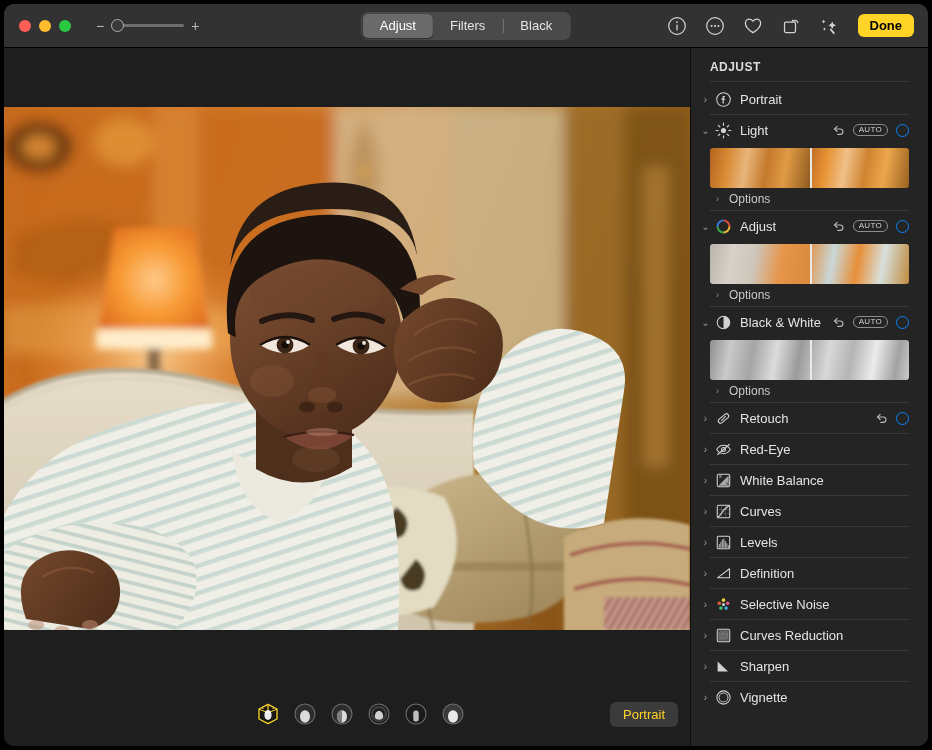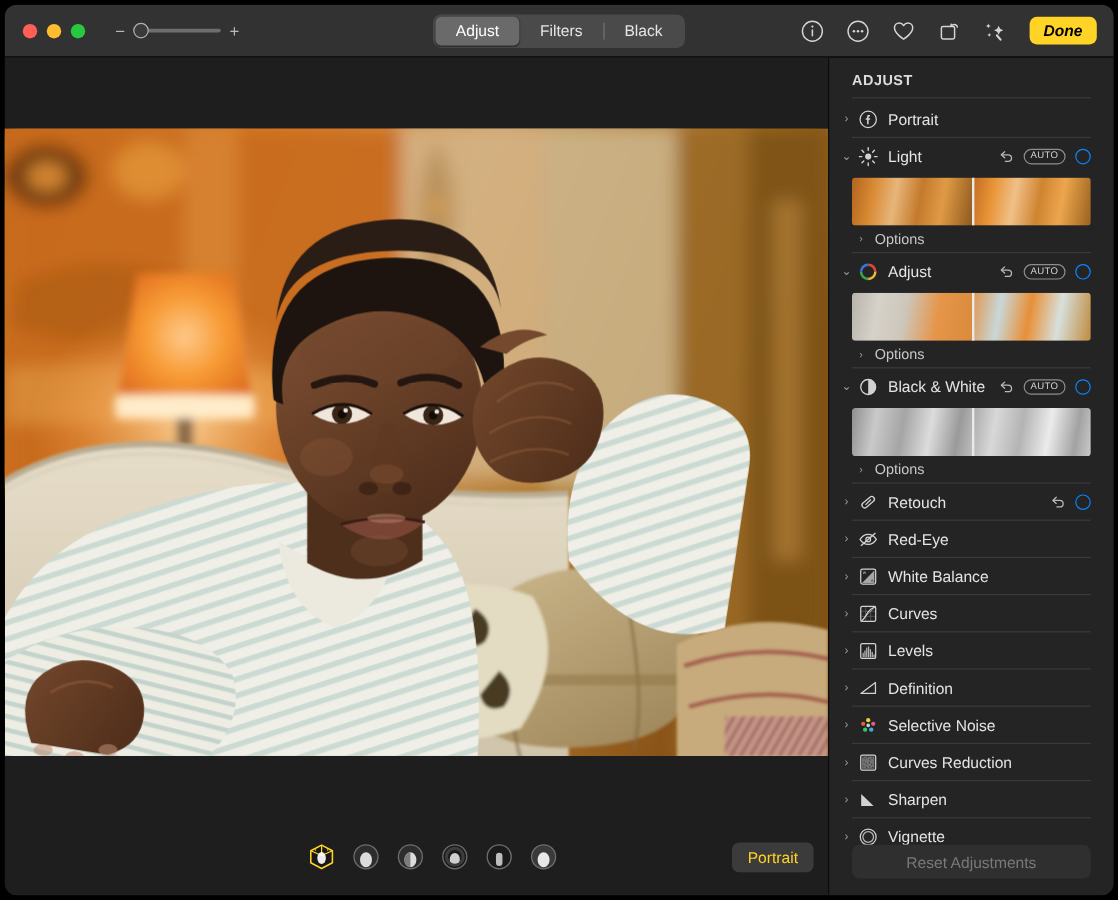--- a/index.html
+++ b/index.html
@@ -50,21 +50,21 @@
     position: relative;
     font-size: 13px; color: #e5e5e5;
     padding: 0 17px; height: 24px; line-height: 24px;
     border-radius: 5px; white-space: nowrap;
   }
   .seg.active { background: #6a6a6a; color: #fff; box-shadow: 0 0.5px 1px rgba(0,0,0,.4); }
   .segdiv { width: 1px; height: 14px; background: #757575; }
 
   .rightbar {
     position: absolute; right: 14px;
-    display: flex; align-items: center; gap: 16px; font-style: italic;
+    display: flex; align-items: center; gap: 16px;
   }
   .tbicon { width: 22px; height: 22px; display: block; }
   .done-btn {
     background: #ffd426; color: #000;
     font-size: 13px; font-weight: bold;
     border-radius: 6px; padding: 4px 12px;
     margin-left: 2px;
   }
 
   
@@ -114,21 +114,21 @@
     height: 30px; padding: 0 19px 0 8px;
     gap: 0;
   }
   .chev {
     width: 13px; flex: 0 0 13px;
     color: #9a9a9a; font-size: 10px;
     display: flex; align-items: center; justify-content: center;
   }
   .adj-icon { width: 17px; flex: 0 0 17px; height: 17px; margin-left: 3px; display: flex; align-items: center; justify-content: center; }
   .adj-label { font-size: 13px; color: #e4e4e4; margin-left: 8px; flex: 1; white-space: nowrap; }
-  .ctrls { display: flex; gap: 8px; }
+  .ctrls { display: flex; align-items: center; gap: 8px; }
   .revert { width: 13px; height: 13px; display: block; }
   .auto-badge {
     font-size: 8px; color: #d4d4d4; letter-spacing: .3px;
     border: 1px solid #8d8d8d; border-radius: 7px;
     padding: 1px 5px 1.5px 5px; line-height: 1;
   }
   .toggle-ring {
     width: 13px; height: 13px; border-radius: 50%;
     border: 1.6px solid #0a84ff;
   }
@@ -696,19 +696,16 @@
             <span class="adj-icon">
               <svg class="adj-svg" viewBox="0 0 18 18">
                 <circle cx="9" cy="9" r="7" fill="none" stroke="#d2d2d2" stroke-width="1.1"></circle>
                 <circle cx="9" cy="9" r="4.7" fill="none" stroke="#d2d2d2" stroke-width="1.1" opacity="0.85"></circle>
               </svg>
             </span>
             <span class="adj-label">Vignette</span>
             <span class="ctrls"></span>
           </div>
         </div>
-      <div class="reset-wrap">
-        <div class="reset-btn">Reset Adjustments</div>
-      </div>
     </div>
 
   </div>
 </div>
 
 </body></html>

